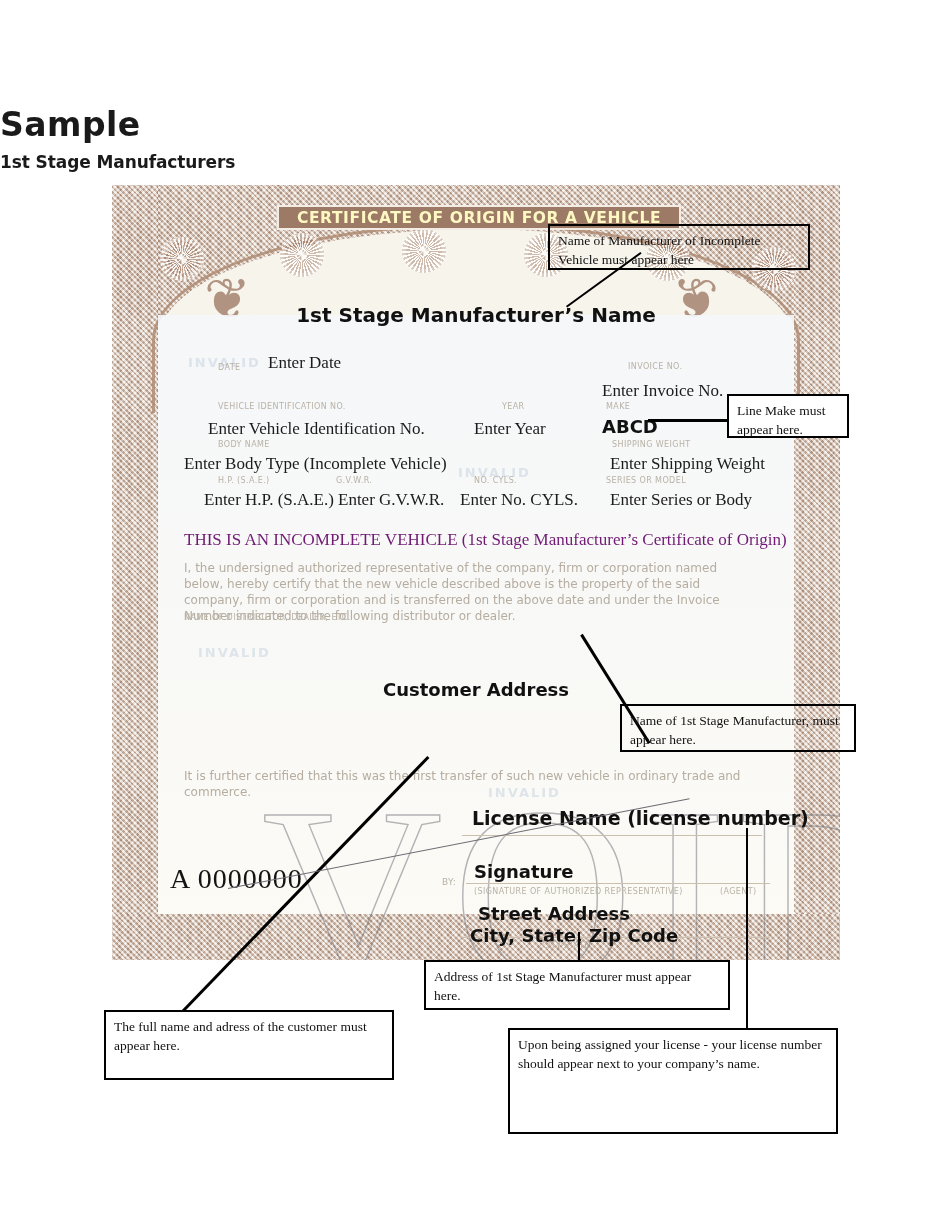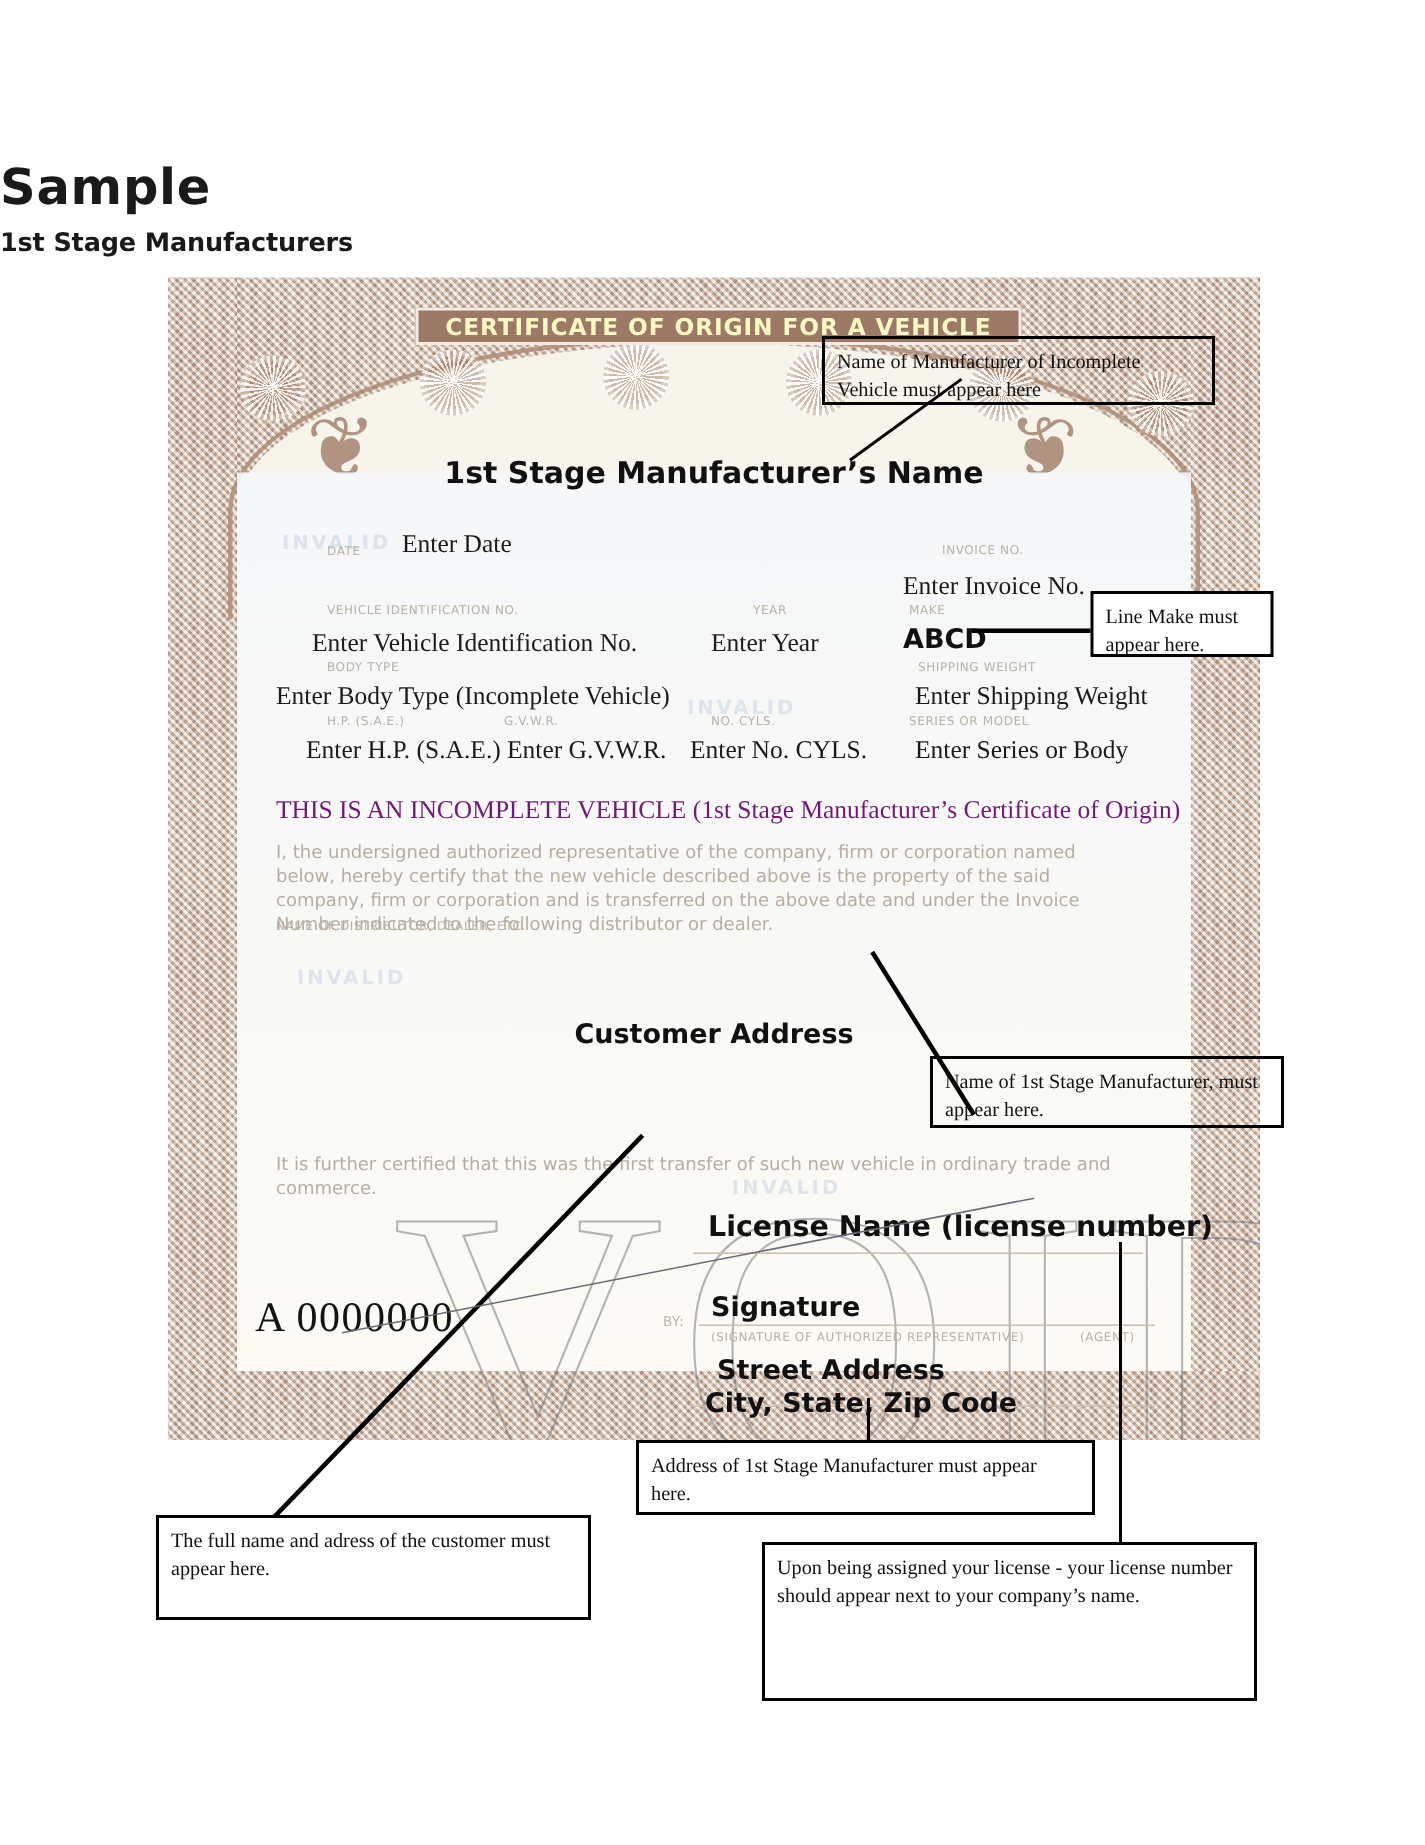--- a/index.html
+++ b/index.html
@@ -327,21 +327,21 @@
 
     <div class="fld-label" style="left:106px; top:217px;">VEHICLE IDENTIFICATION NO.</div>
     <div class="fld-value" style="left:96px;  top:234px;">Enter Vehicle Identification No.</div>
 
     <div class="fld-label" style="left:390px; top:217px;">YEAR</div>
     <div class="fld-value" style="left:362px; top:234px;">Enter Year</div>
 
     <div class="fld-label" style="left:494px; top:217px;">MAKE</div>
     <div class="hand-bold" style="left:490px; top:231px;">ABCD</div>
 
-    <div class="fld-label" style="left:106px; top:255px;">BODY TYPE</div>
+    <div class="fld-label" style="left:106px; top:255px;">BODY NAME</div>
     <div class="fld-value" style="left:72px;  top:269px;">Enter Body Type (Incomplete Vehicle)</div>
 
     <div class="fld-label" style="left:500px; top:255px;">SHIPPING WEIGHT</div>
     <div class="fld-value" style="left:498px; top:269px;">Enter Shipping Weight</div>
 
     <div class="fld-label" style="left:106px; top:291px;">H.P. (S.A.E.)</div>
     <div class="fld-value" style="left:92px;  top:305px;">Enter H.P. (S.A.E.)</div>
 
     <div class="fld-label" style="left:224px; top:291px;">G.V.W.R.</div>
     <div class="fld-value" style="left:226px; top:305px;">Enter G.V.W.R.</div>

